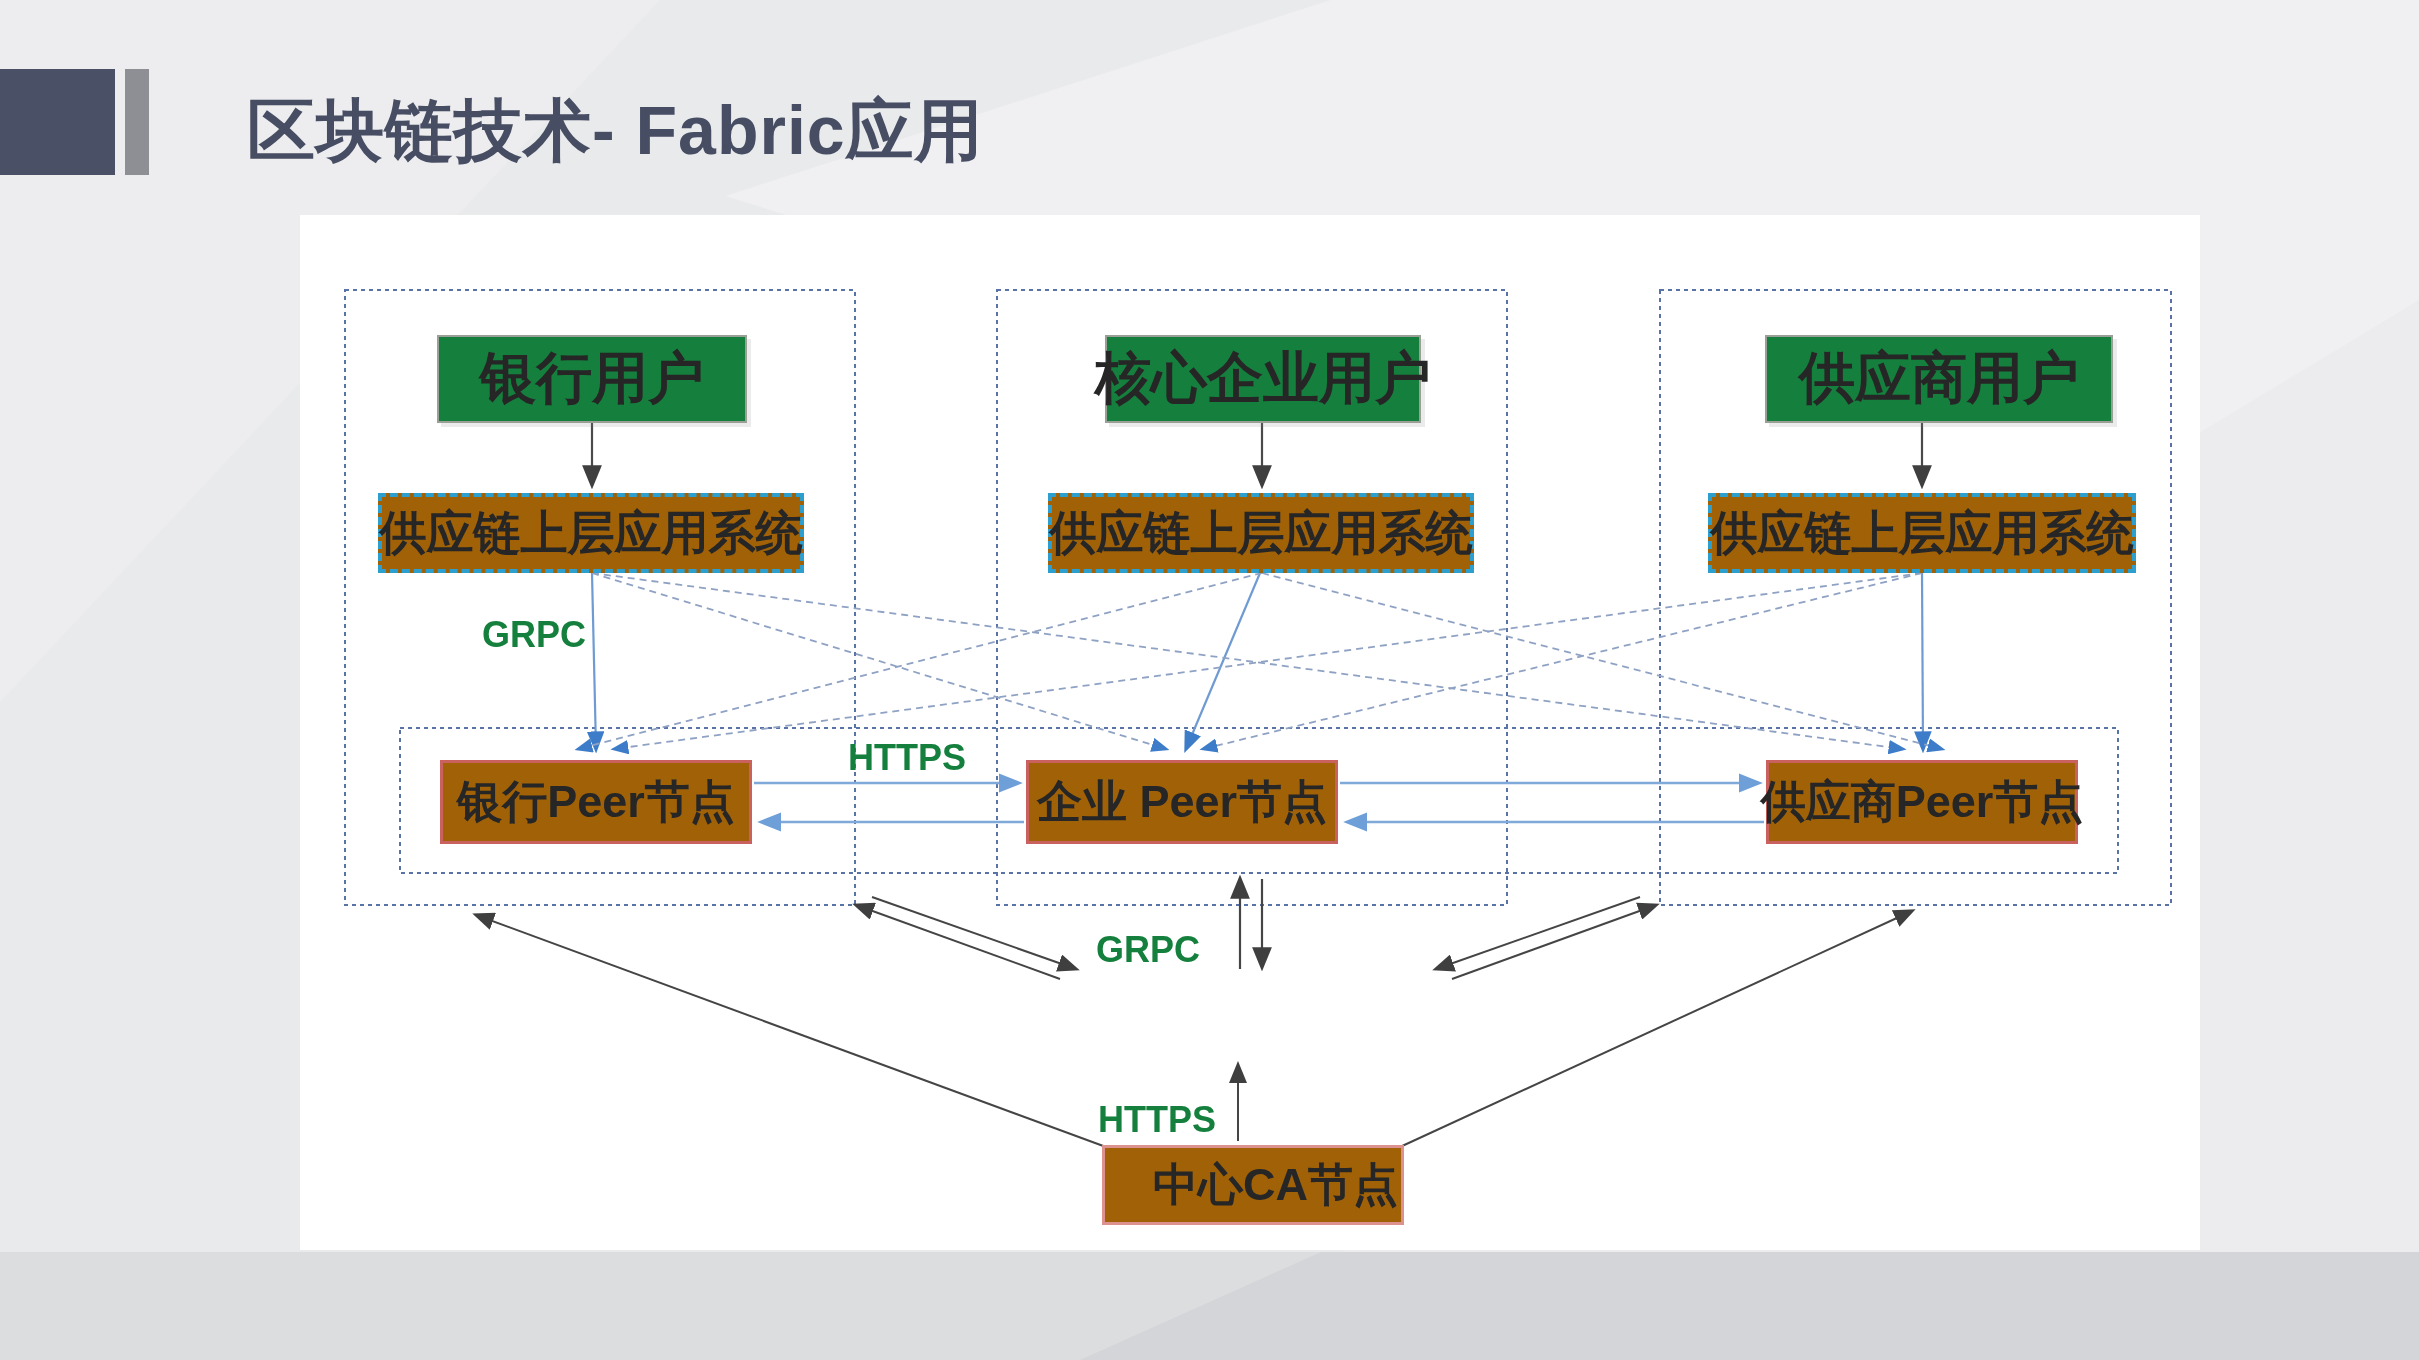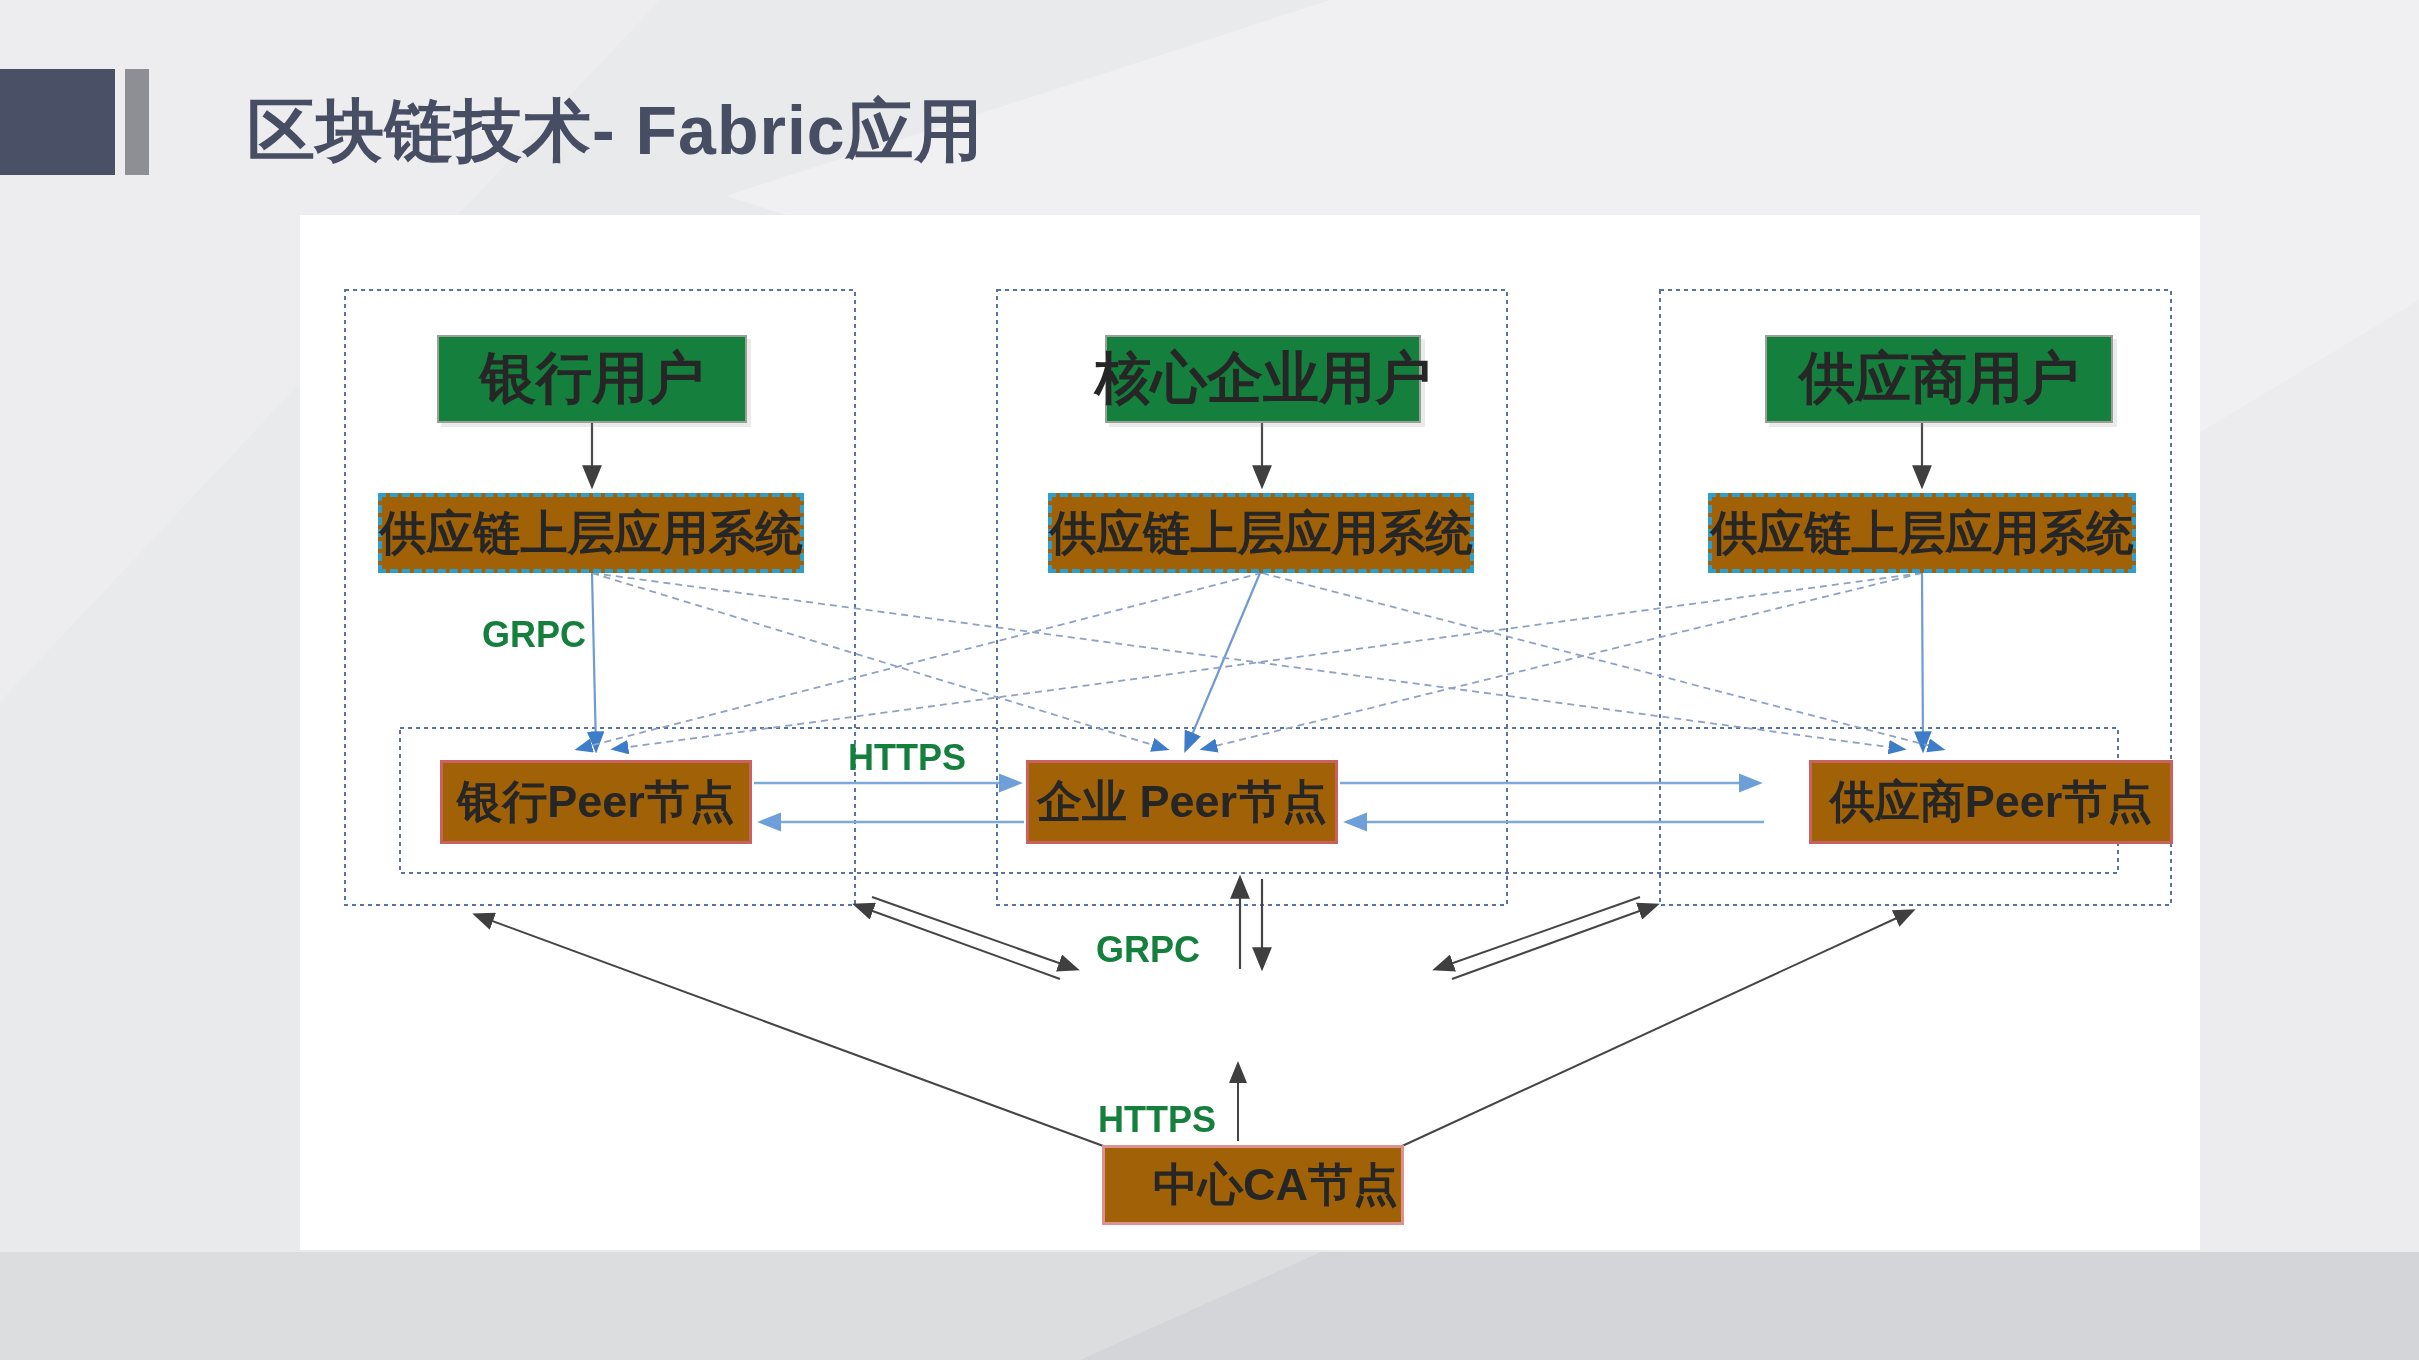--- a/index.html
+++ b/index.html
@@ -39,21 +39,21 @@
   .user-l{left:137px;top:120px;width:310px;height:88px;}
   .user-m{left:805px;top:120px;width:316px;height:88px;}
   .user-r{left:1465px;top:120px;width:348px;height:88px;}
   .app-box{border:4px dashed #2d9fcf;font-size:47px;font-weight:700;}
   .app-l{left:78px;top:278px;width:426px;height:80px;}
   .app-m{left:748px;top:278px;width:426px;height:80px;}
   .app-r{left:1408px;top:278px;width:428px;height:80px;}
   .peer-box{border:3px solid #c9625e;font-size:45px;font-weight:700;}
   .peer-l{left:140px;top:545px;width:312px;height:84px;}
   .peer-m{left:726px;top:545px;width:312px;height:84px;}
-  .peer-r{left:1466px;top:545px;width:364px;height:84px;margin-left:43px;}
+  .peer-r{left:1466px;top:545px;width:312px;height:84px;}
   .orderer-box{left:762px;top:758px;width:388px;height:86px;border:3px solid #cc6a66;
     font-size:45px;font-weight:700;}
   .ca-box{left:802px;top:930px;width:302px;height:80px;border:3px solid #dd928f;
     font-size:45px;font-weight:700;padding-left:45px;}
   .wavy{text-decoration:underline;text-decoration-style:wavy;text-decoration-color:#e87973;
     text-decoration-thickness:2px;text-underline-offset:6px;}
 
   
   .proto{position:absolute;display:flex;align-items:center;justify-content:center;
     font-size:36px;font-weight:800;color:#15803d;white-space:nowrap;}

